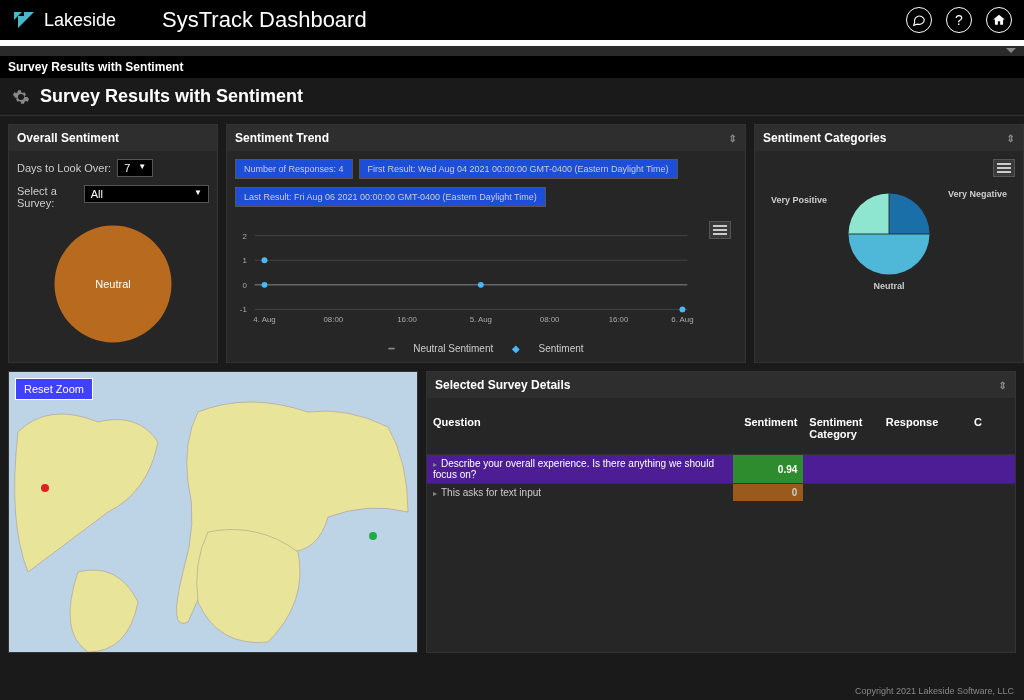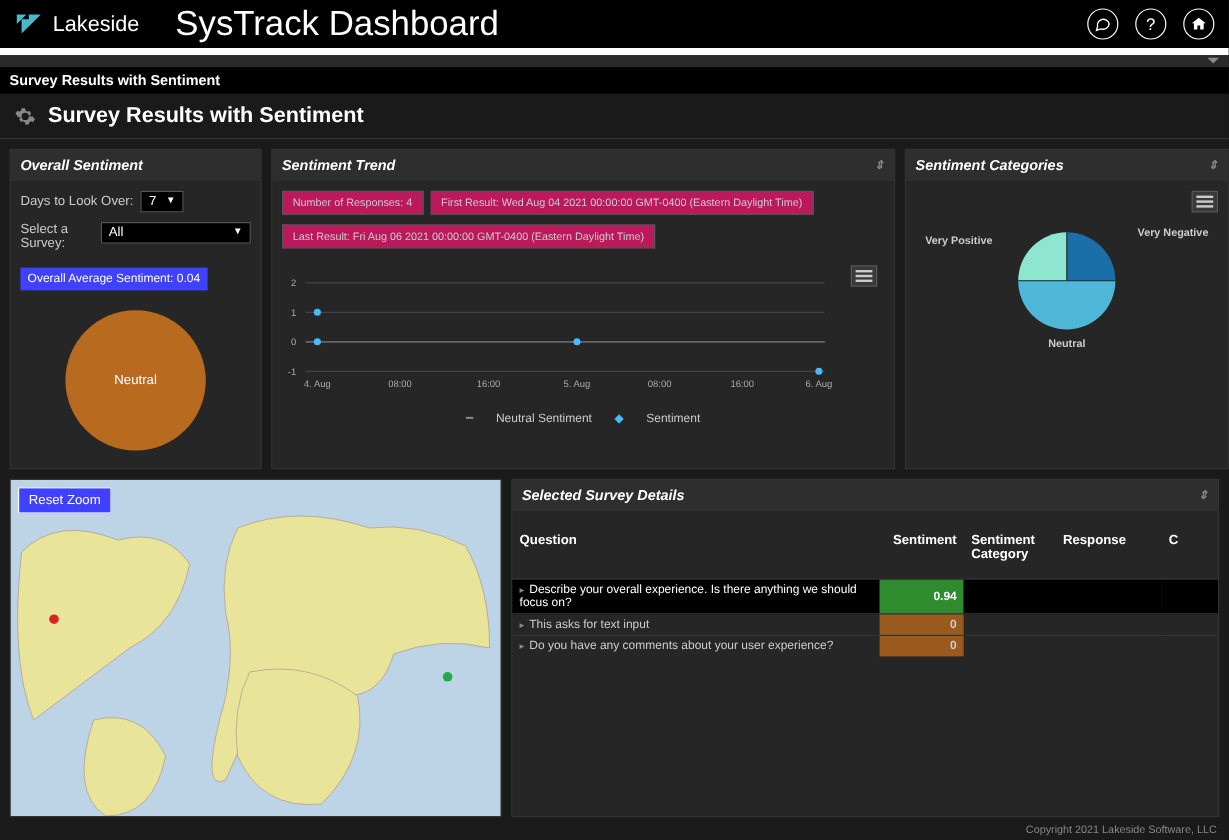--- a/index.html
+++ b/index.html
@@ -2,75 +2,75 @@
 <html><head>
 <meta charset="utf-8">
 <style>
 * { box-sizing: border-box; margin: 0; padding: 0; }
 body { width: 1024px; height: 700px; background: #1a1a1a; color: #d0d0d0; font-family: Arial, sans-serif; font-size: 11px; overflow: hidden; }
 
 .topbar { height: 40px; background: #000; display: flex; align-items: center; padding: 0 12px; }
 .logo-wrap { display: flex; align-items: center; gap: 8px; }
 .logo-icon { width: 24px; height: 24px; }
 .logo-text { color: #fff; font-size: 18px; font-weight: 400; }
-.app-title { color: #fff; font-size: 29px; font-weight: 300; margin-left: 30px; }
+.app-title { color: #fff; font-size: 22px; font-weight: 300; margin-left: 46px; }
 .topbar-right { margin-left: auto; display: flex; gap: 14px; }
 .top-icon { width: 26px; height: 26px; border: 1.5px solid #fff; border-radius: 50%; display: flex; align-items: center; justify-content: center; cursor: pointer; color: #fff; font-size: 14px; }
 
 .white-strip { height: 6px; background: #fff; }
 .collapse-bar { height: 10px; background: #2a2a2a; display: flex; align-items: center; justify-content: flex-end; padding-right: 8px; cursor: pointer; }
 .collapse-bar svg { width: 10px; height: 6px; }
 
 .breadcrumb { background: #000; color: #fff; padding: 4px 8px; font-size: 12px; font-weight: bold; }
 
 .page-header { display: flex; align-items: center; gap: 10px; padding: 8px 12px; border-bottom: 1px solid #333; }
 .gear { width: 18px; height: 18px; cursor: pointer; fill: #888; }
 .page-title { color: #fff; font-size: 18px; font-weight: bold; }
 
 .grid { display: grid; grid-template-columns: 210px 520px 270px; gap: 8px; padding: 8px; }
 .panel { background: #262626; border: 1px solid #333; }
-.panel-header { background: #2e2e2e; padding: 6px 8px; color: #fff; font-size: 12px; font-weight: bold; display: flex; align-items: center; font-style: italic; }
+.panel-header { background: #2e2e2e; padding: 6px 8px; color: #fff; font-size: 12px; font-weight: bold; display: flex; align-items: center; }
 .panel-header .pin { margin-left: auto; font-size: 10px; color: #888; cursor: pointer; }
 .panel-body { padding: 8px; position: relative; }
 
 .field-row { display: flex; align-items: center; gap: 6px; margin-bottom: 8px; font-size: 11px; }
 .field-row label { color: #ccc; }
 .select { background: #000; color: #fff; border: 1px solid #555; padding: 2px 22px 2px 6px; font-size: 11px; position: relative; cursor: pointer; }
 .select::after { content: "▼"; position: absolute; right: 6px; font-size: 8px; }
 .full { width: 150px; display: block; }
 
 .avg-badge { background: #4040ff; color: #fff; padding: 4px 6px; font-size: 10px; display: inline-block; margin-top: 6px; }
 
 .donut-wrap { display: flex; justify-content: center; margin-top: 10px; }
 .donut { position: relative; width: 130px; height: 130px; }
 .donut svg { width: 100%; height: 100%; }
 .donut-label { position: absolute; top: 50%; left: 50%; transform: translate(-50%,-50%); color: #fff; font-size: 11px; }
 
 .info-chips { display: flex; flex-wrap: wrap; gap: 6px; margin-bottom: 8px; }
-.chip { border: 1px solid #555; padding: 4px 8px; font-size: 9px; color: #ccc; background: #be185d; }
+.chip { border: 1px solid #555; padding: 4px 8px; font-size: 9px; color: #ccc; background: #1d4ed8; }
 
 .linechart { position: relative; height: 120px; padding-right: 30px; }
 .menu-btn { position: absolute; right: 6px; top: 6px; width: 22px; height: 18px; background: #3a3a3a; border: 1px solid #555; cursor: pointer; display: flex; flex-direction: column; justify-content: center; gap: 2px; padding: 3px; }
 .menu-btn span { height: 2px; background: #ccc; }
 .legend-row { text-align: center; font-size: 10px; color: #ccc; margin-top: 8px; }
 .legend-row span { margin: 0 8px; }
 
 .pie-wrap { display: flex; justify-content: center; align-items: center; height: 150px; position: relative; }
 .pie-label { position: absolute; font-size: 9px; font-weight: bold; color: #ccc; }
 
 .row2 { display: grid; grid-template-columns: 410px 1fr; gap: 8px; padding: 0 8px 8px 8px; }
 .map-body { position: relative; height: 280px; background: #bcd4e6; overflow: hidden; }
 .reset-zoom { position: absolute; top: 6px; left: 6px; background: #4040ff; color: #fff; border: 1px solid #fff; padding: 4px 8px; font-size: 11px; cursor: pointer; z-index: 2; }
 .map-svg { position: absolute; top: 0; left: 0; width: 100%; height: 100%; }
 .map-dot { position: absolute; width: 8px; height: 8px; border-radius: 50%; }
 
 .tbl { width: 100%; border-collapse: collapse; margin-top: 12px; }
 .tbl th { text-align: left; padding: 6px 6px 14px 6px; color: #fff; font-size: 11px; vertical-align: top; }
 .tbl td { padding: 3px 6px; font-size: 10px; color: #ccc; border-top: 1px solid #333; }
-.tbl tr.sel td { background: #000000; color: #fff; }
+.tbl tr.sel td { background: #4c1d95; color: #fff; }
 .tbl td.sent-cell { text-align: right; font-weight: bold; }
 .c-green { background: #2e8b2e !important; color:#fff; }
 .c-brown { background: #9a5a1e !important; color:#fff; }
 .c-red { background: #c03020 !important; color:#fff; }
 .expand { color: #888; padding-right: 4px; font-size: 8px; }
 
 .footer { position: absolute; bottom: 0; right: 0; font-size: 9px; color: #888; padding: 4px 10px; }
 </style>
 </head>
 <body>
@@ -120,21 +120,20 @@
     <div class="panel-header">Overall Sentiment</div>
     <div class="panel-body">
       <div class="field-row">
         <label>Days to Look Over:</label>
         <div class="select">7</div>
       </div>
       <div class="field-row" style="flex-direction:row;align-items:flex-start;gap:3px">
         <label>Select a Survey:</label>
         <div class="select full">All</div>
       </div>
-      <div class="avg-badge">Overall Average Sentiment: 0.04</div>
       <div class="donut-wrap">
         <div class="donut">
           <svg viewBox="0 0 100 100">
               <circle cx="50" cy="50" r="45" fill="#b86a1e"></circle>
             </svg>
           <div class="donut-label">Neutral</div>
         </div>
       </div>
     </div>
   </div>
@@ -257,26 +256,19 @@
               <td></td>
               <td></td>
             </tr>
             <tr>
               <td><span class="expand">▸</span>This asks for text input</td>
               <td class="sent-cell c-brown">0</td>
               <td></td>
               <td></td>
               <td></td>
             </tr>
-            <tr>
-              <td><span class="expand">▸</span>Do you have any comments about your user experience?</td>
-              <td class="sent-cell c-brown">0</td>
-              <td></td>
-              <td></td>
-              <td></td>
-            </tr>
           </tbody>
       </table>
     </div>
   </div>
 </div>
 
 <div class="footer">Copyright 2021 Lakeside Software, LLC</div>
 
 </body></html>

